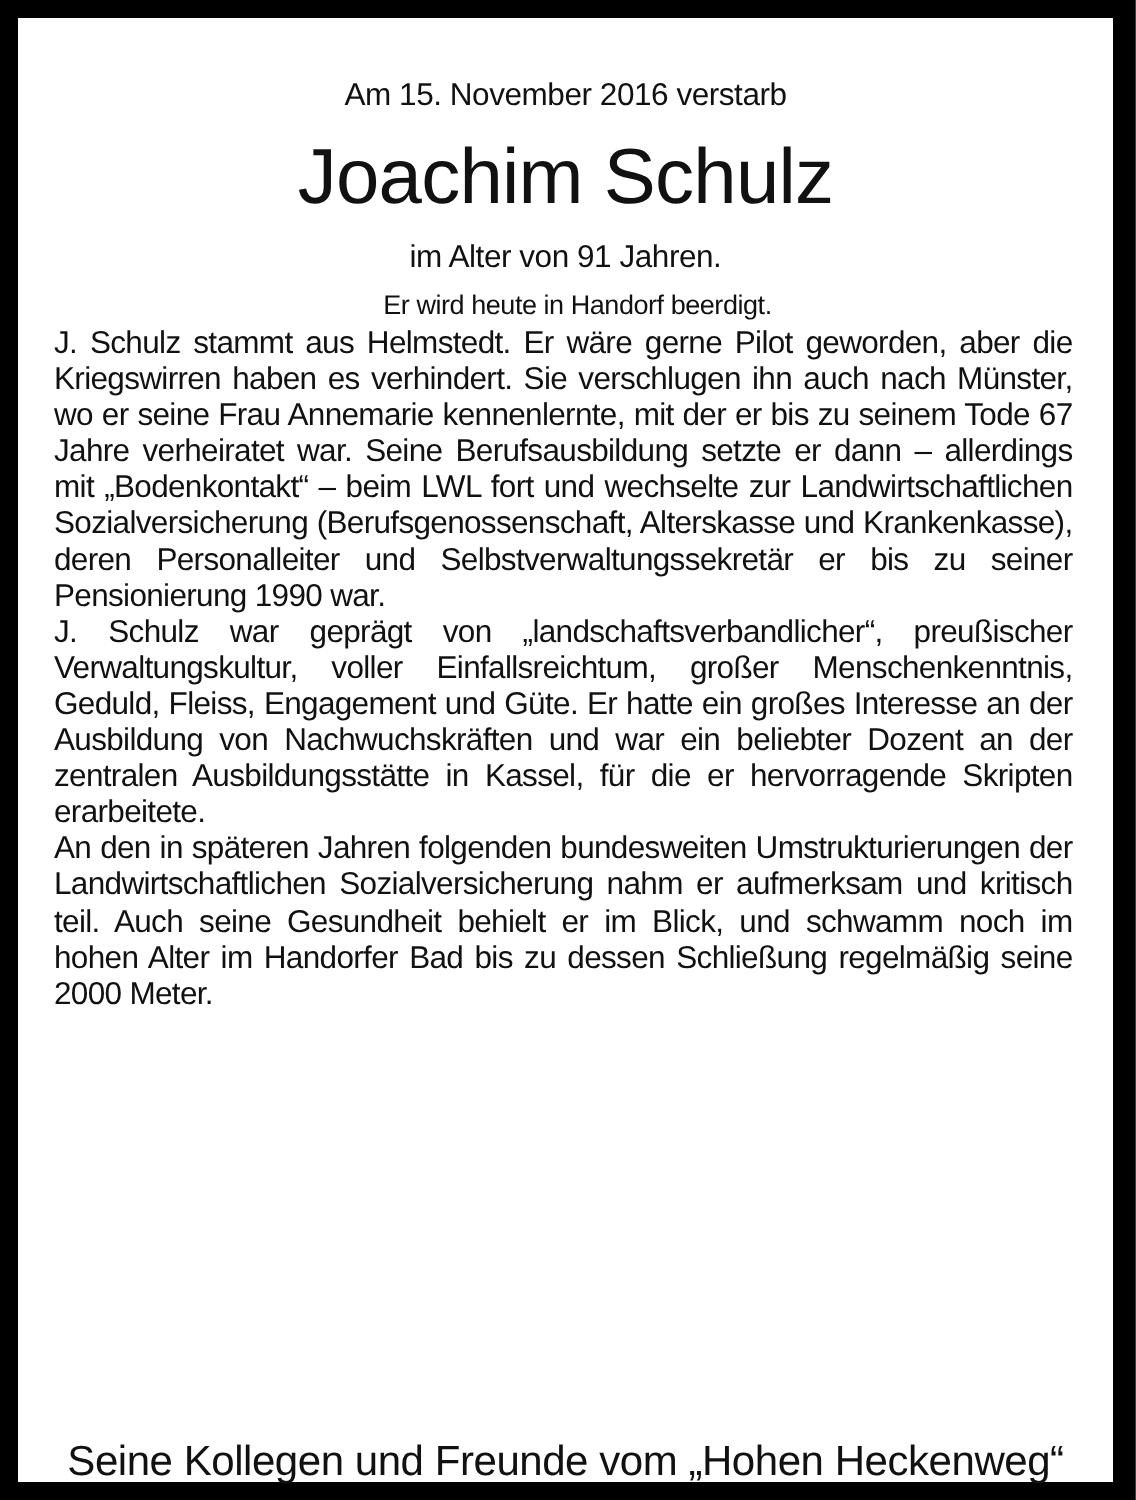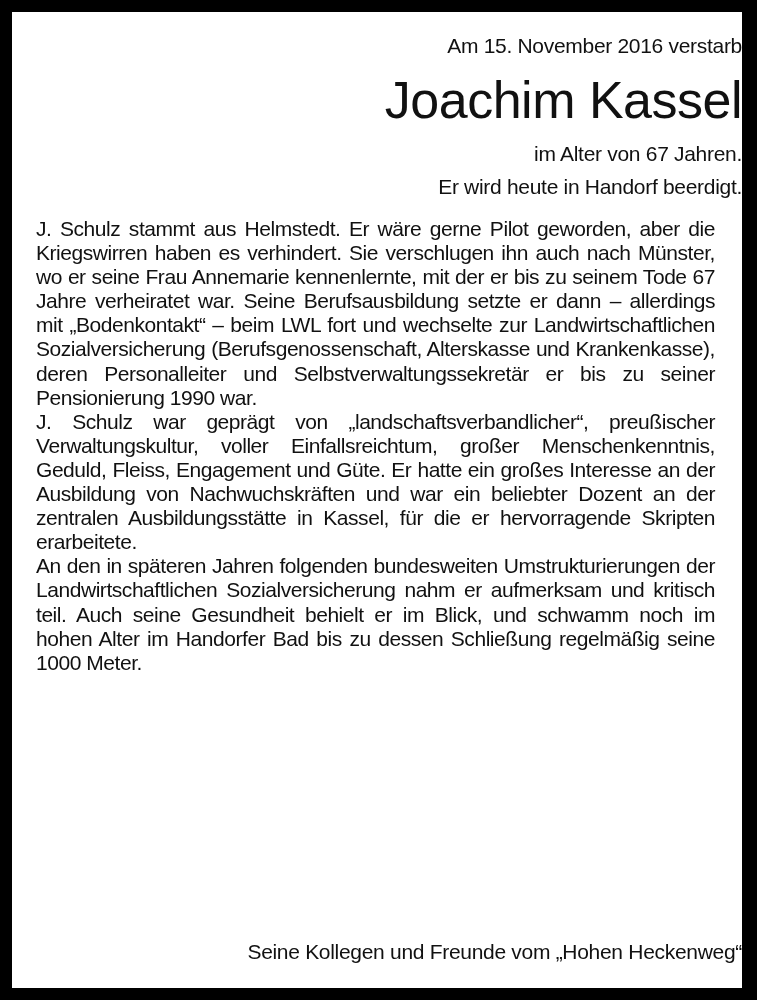--- a/index.html
+++ b/index.html
@@ -17,21 +17,21 @@
       position: absolute;
       left: 12px;
       top: 12px;
       width: 730px;
       height: 976px;
       background: #fff;
       box-sizing: border-box;
       font-family: "Liberation Sans", "DejaVu Sans", sans-serif;
       color: #111;
     }
-    .center { text-align: right; }
+    .center { text-align: center; margin-top: 18px; }
     .intro {
       position: absolute;
       left: 0; right: 0;
       top: 22px;
       font-size: 21px;
       letter-spacing: -0.3px;
     }
     .name {
       position: absolute;
       left: 0; right: 0;
@@ -44,21 +44,21 @@
       position: absolute;
       left: 0; right: 0;
       top: 130px;
       font-size: 21px;
       letter-spacing: -0.3px;
     }
     .burial {
       position: absolute;
       left: 16px; right: 0;
       top: 163px;
-      font-size: 21px;
+      font-size: 18px;
       letter-spacing: -0.3px;
     }
     .bio {
       position: absolute;
       left: 24px;
       width: 679px;
       top: 205px;
       font-size: 21px;
       line-height: 24.1px;
       letter-spacing: -0.45px;
@@ -73,33 +73,33 @@
       position: absolute;
       left: 0; right: 0;
       top: 883px;
       font-size: 20.5px;
       letter-spacing: -0.3px;
     }
     .signature {
       position: absolute;
       left: 0; right: 0;
       top: 928px;
-      font-size: 21px;
+      font-size: 28px;
       letter-spacing: -0.3px;
     }
   </style>
 </head>
 <body>
 
 <div class="frame">
   <div class="intro center">Am 15. November 2016 verstarb</div>
-  <div class="name center">Joachim Kassel</div>
-  <div class="age center">im Alter von 67 Jahren.</div>
+  <div class="name center">Joachim Schulz</div>
+  <div class="age center">im Alter von 91 Jahren.</div>
   <div class="burial center">Er wird heute in Handorf beerdigt.</div>
 
   <div class="bio">
     <p>J. Schulz stammt aus Helmstedt. Er wäre gerne Pilot geworden, aber die Kriegswirren haben es verhindert. Sie verschlugen ihn auch nach Münster, wo er seine Frau Annemarie kennenlernte, mit der er bis zu seinem Tode 67 Jahre verheiratet war. Seine Berufsausbildung setzte er dann – allerdings mit „Bodenkontakt“ – beim LWL fort und wechselte zur Landwirtschaftlichen Sozialversicherung (Be­rufsgenossenschaft, Alterskasse und Krankenkasse), deren Personalleiter und Selbstverwaltungssekretär er bis zu seiner Pensionierung 1990 war.</p>
     <p>J. Schulz war geprägt von „landschaftsverbandlicher“, preußischer Verwaltungskultur, voller Einfallsreichtum, großer Menschenkenntnis, Geduld, Fleiss, Engagement und Güte. Er hatte ein großes Interesse an der Ausbil­dung von Nachwuchskräften und war ein beliebter Dozent an der zentralen Ausbildungsstätte in Kassel, für die er hervorragende Skripten erarbeitete.</p>
-    <p>An den in späteren Jahren folgenden bundesweiten Umstruk­turierungen der Landwirtschaftlichen Sozialversicherung nahm er aufmerksam und kritisch teil.  Auch seine Gesundheit behielt er im Blick, und schwamm noch im hohen Alter im Handorfer Bad bis zu dessen Schließung regelmäßig seine 1000 Meter.</p>
+    <p>An den in späteren Jahren folgenden bundesweiten Umstruk­turierungen der Landwirtschaftlichen Sozialversicherung nahm er aufmerksam und kritisch teil.  Auch seine Gesundheit behielt er im Blick, und schwamm noch im hohen Alter im Handorfer Bad bis zu dessen Schließung regelmäßig seine 2000 Meter.</p>
   </div>
 
   <div class="signature center">Seine Kollegen und Freunde vom „Hohen Heckenweg“</div>
 </div>
 
 </body></html>

